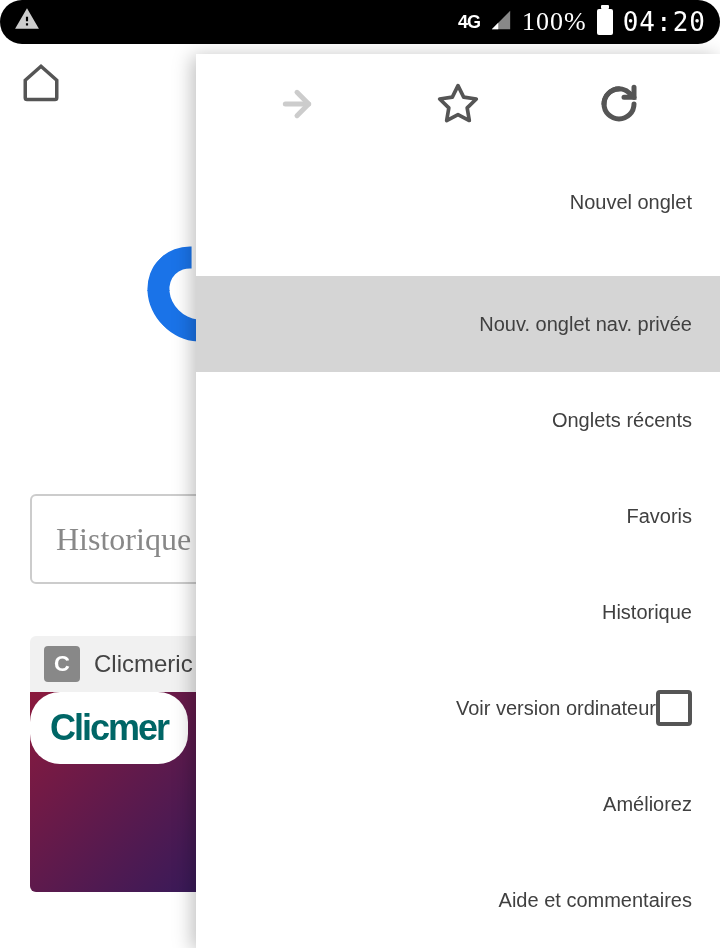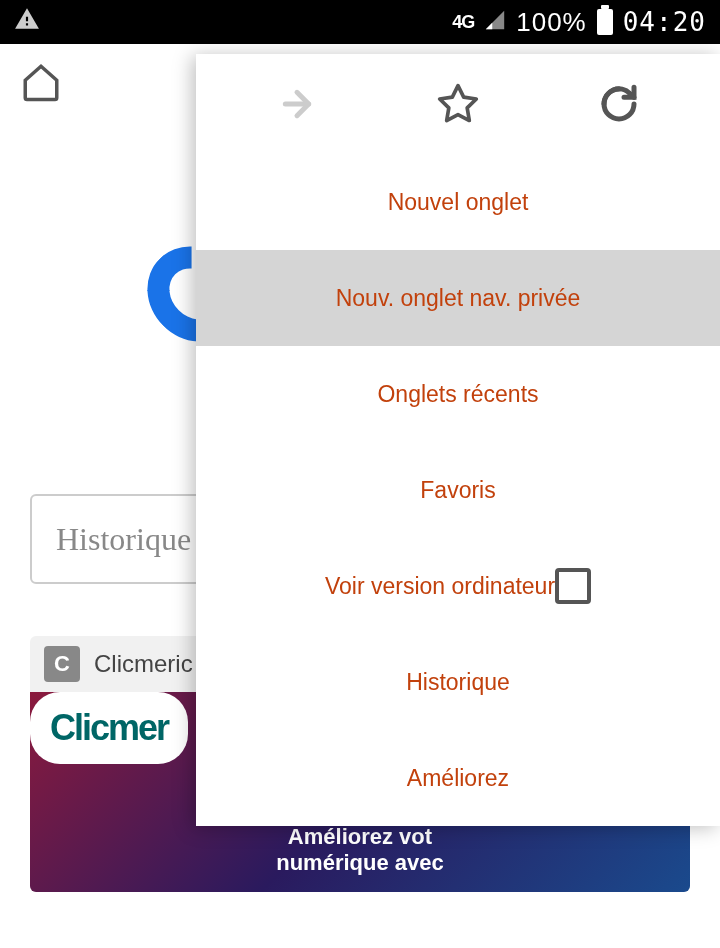--- a/index.html
+++ b/index.html
@@ -15,27 +15,28 @@
     
     .status-bar {
       height: 44px;
       background: #000;
       color: #fff;
       display: flex;
       align-items: center;
       justify-content: space-between;
       padding: 0 14px;
       font-size: 26px;
+      border-radius: 22px;
     }
     .status-left { display: flex; align-items: center; gap: 8px; }
     .status-right { display: flex; align-items: center; gap: 10px; }
     .warning-triangle { color: #ccc; font-size: 26px; }
     .signal-4g { font-size: 18px; font-weight: bold; letter-spacing: -1px; }
     .signal-bars { color: #888; }
-    .battery-pct { font-family: Liberation Sans, sans-serif; letter-spacing: 1px; }
+    .battery-pct { font-family: Liberation Serif, serif; letter-spacing: 1px; }
     .battery-icon { display:inline-block; width:16px; height:26px; background:#fff; border-radius:2px; position:relative; }
     .battery-icon::before { content:''; position:absolute; top:-4px; left:4px; width:8px; height:4px; background:#fff; border-radius:1px; }
     .clock { font-family: monospace; letter-spacing: 1px; }
     
     
     .browser-toolbar {
       height: 80px;
       display: flex;
       align-items: center;
       padding: 0 20px;
@@ -146,25 +147,25 @@
       justify-content: space-around;
       padding: 0 20px;
     }
     .menu-icon { width: 48px; height: 48px; display:flex; align-items:center; justify-content:center; }
     .arrow-disabled svg { stroke: #ccc; }
     .menu-item {
       height: 96px;
       display: flex;
       align-items: center;
       padding: 0 28px;
-      font-size: 23px;
-      color: #c2410c;
-      justify-content: center;
-    }
-    .menu-item.highlighted { background: #d5d5d5; }
+      font-size: 20px;
+      color: #404040;
+      justify-content: flex-end;
+    }
+    .menu-item.highlighted { background: #d5d5d5; margin-top: 26px; }
     .checkbox {
       width: 36px;
       height: 36px;
       border: 4px solid #555;
       border-radius: 4px;
     }
   </style>
 </head>
 <body>
 
@@ -246,22 +247,25 @@
   <div class="menu-item highlighted">
     <span>Nouv. onglet nav. privée</span>
   </div>
   <div class="menu-item">
     <span>Onglets récents</span>
   </div>
   <div class="menu-item">
     <span>Favoris</span>
   </div>
   <div class="menu-item">
+    <span>Historique</span>
+  </div>
+  <div class="menu-item">
     <span>Voir version ordinateur</span>
     <span class="checkbox"></span>
   </div>
   <div class="menu-item">
-    <span>Historique</span>
-  </div>
-  <div class="menu-item">
     <span>Améliorez</span>
   </div>
+  <div class="menu-item">
+    <span>Aide et commentaires</span>
+  </div>
 </div>
 
 </body></html>

